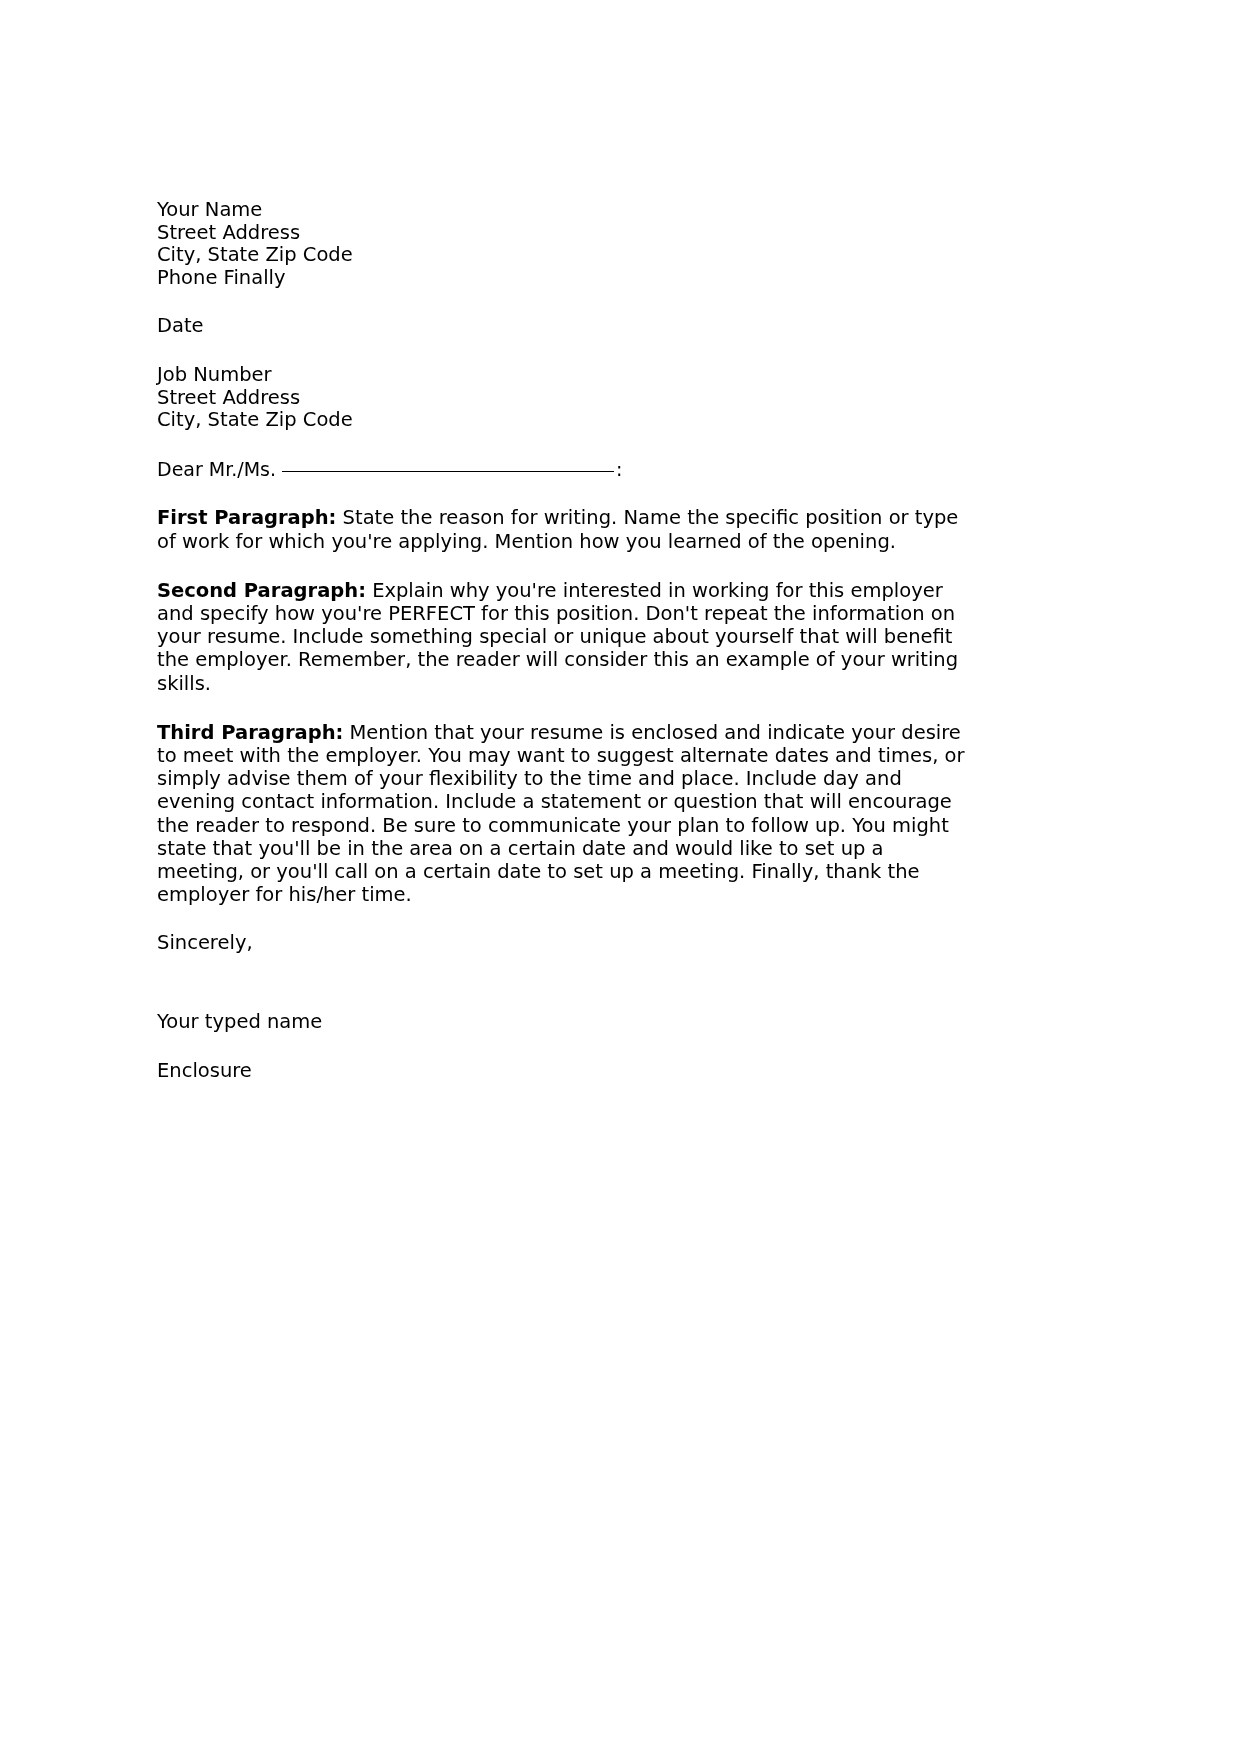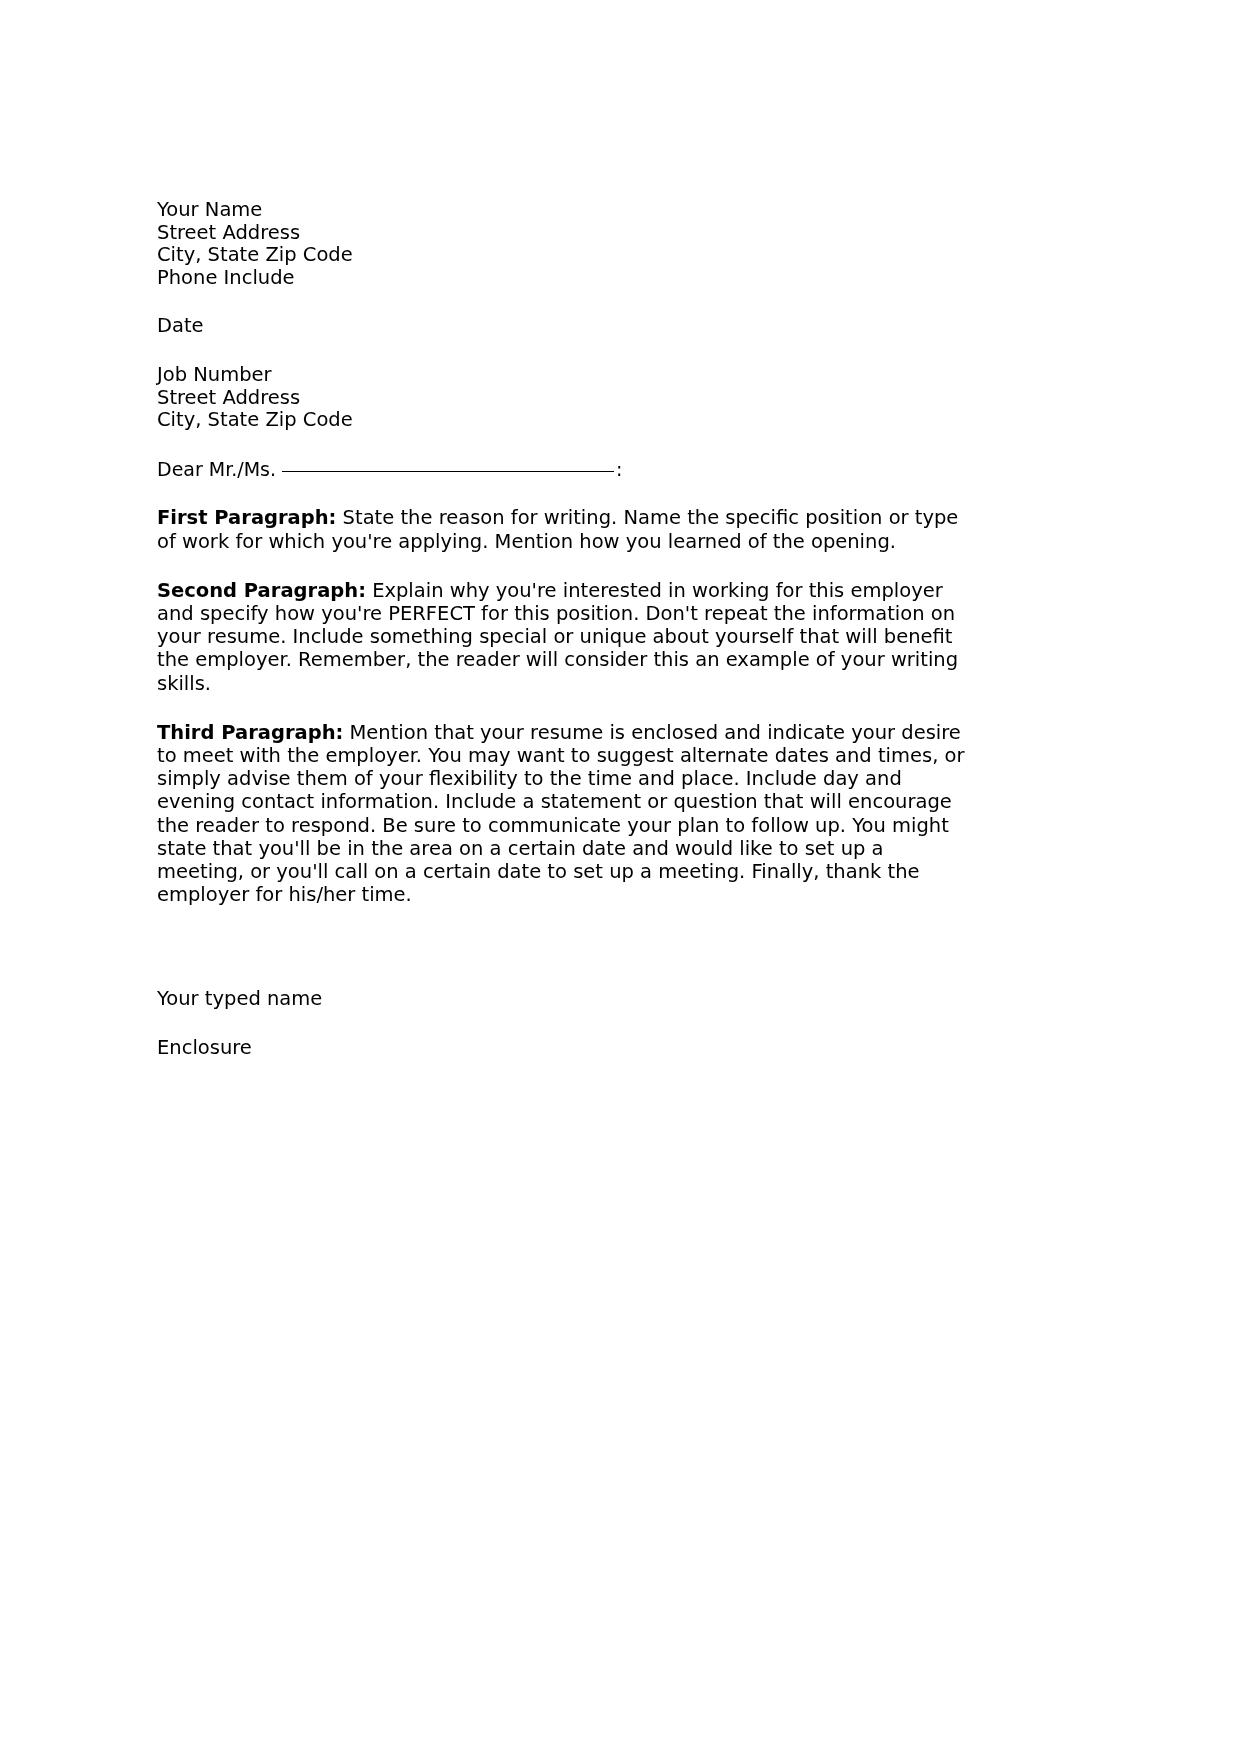--- a/index.html
+++ b/index.html
@@ -76,21 +76,21 @@
 </head>
 <body>
 
 <div class="page">
   <div class="letter">
 
     <div class="block">
       <div class="line">Your Name</div>
       <div class="line">Street Address</div>
       <div class="line">City, State Zip Code</div>
-      <div class="line">Phone Include</div>
+      <div class="line">Phone Finally</div>
     </div>
 
     <div class="spacer-sm"></div>
 
     <div class="block">
       <div class="line">Date</div>
     </div>
 
     <div class="spacer-md"></div>
 
@@ -113,20 +113,23 @@
     <div class="spacer-para"></div>
 
     <p class="para"><b>Second Paragraph:</b><span> Explain why you're interested in working for this employer and specify how you're PERFECT for this position. Don't repeat the information on your resume. Include something special or unique about yourself that will benefit the employer. Remember, the reader will consider this an example of your writing skills.</span></p>
 
     <div class="spacer-para"></div>
 
     <p class="para"><b>Third Paragraph:</b><span> Mention that your resume is enclosed and indicate your desire to meet with the employer. You may want to suggest alternate dates and times, or simply advise them of your flexibility to the time and place. Include day and evening contact information. Include a statement or question that will encourage the reader to respond. Be sure to communicate your plan to follow up. You might state that you'll be in the area on a certain date and would like to set up a meeting, or you'll call on a certain date to set up a meeting. Finally, thank the employer for his/her time.</span></p>
 
     <div class="spacer-para"></div>
 
+    <div class="block">
+      <div class="line">Sincerely,</div>
+    </div>
 
     <div class="spacer-sig"></div>
 
     <div class="sig-line">Your typed name</div>
 
     <div class="spacer-md"></div>
 
     <div class="sig-line">Enclosure</div>
 
   </div>

